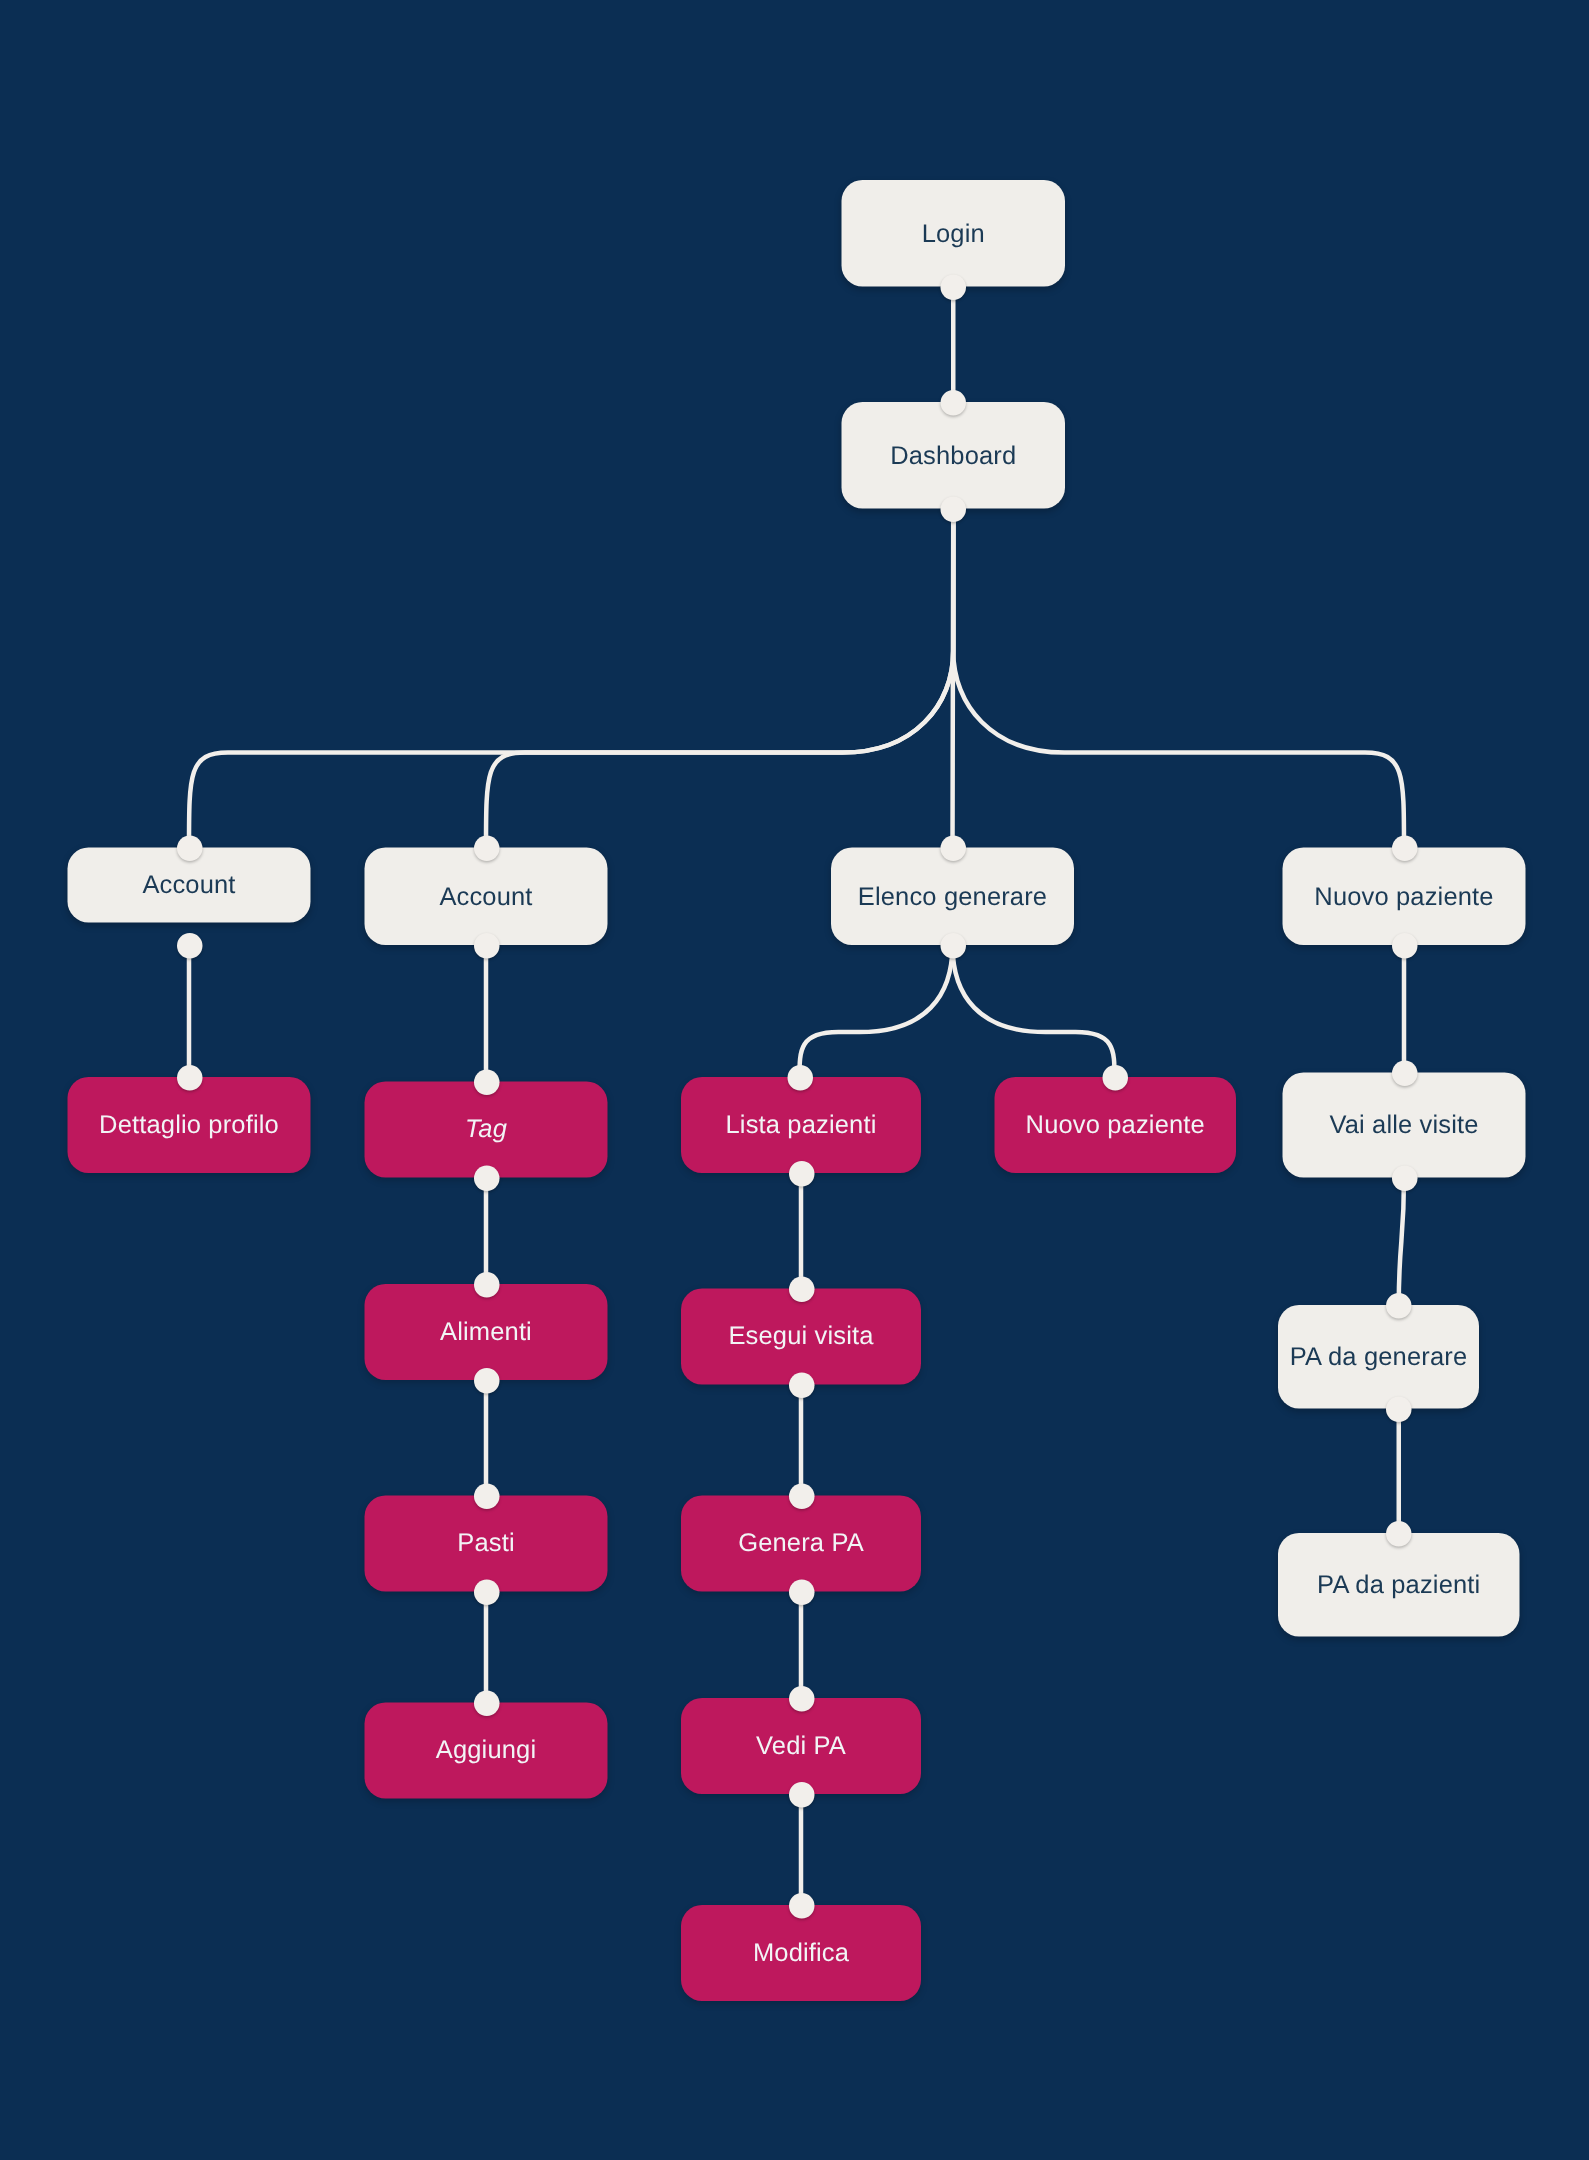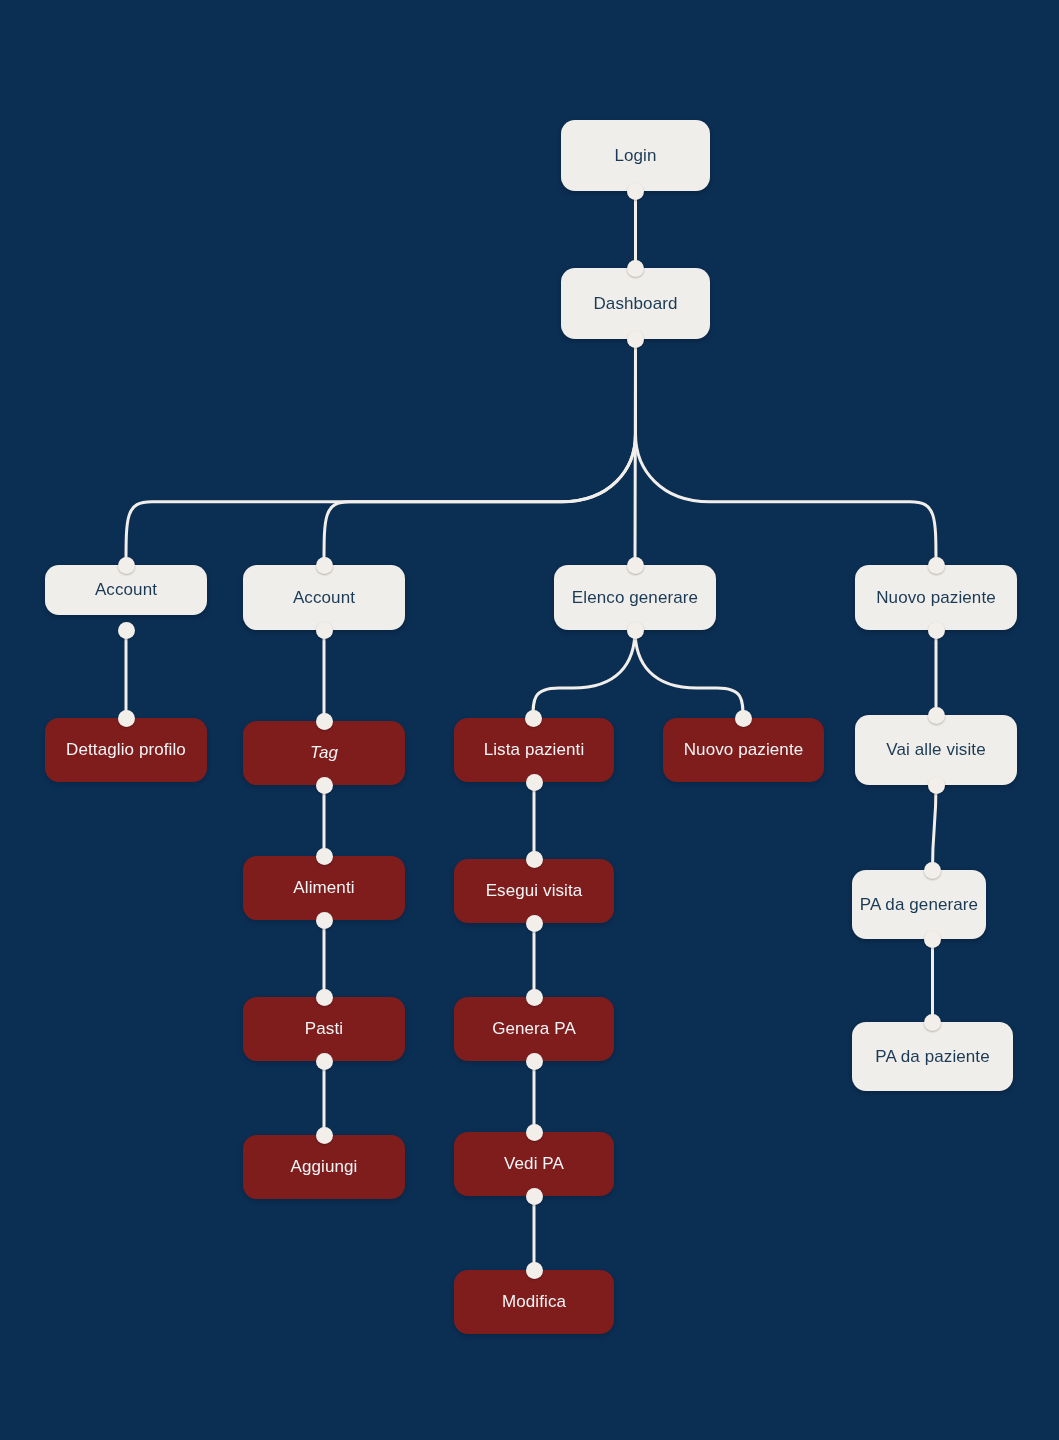--- a/index.html
+++ b/index.html
@@ -40,21 +40,21 @@
     white-space: nowrap;
     text-align: center;
     padding: 16px 10px;
   }
   .node.light {
     background: #f0eeea;
     color: #1b3a55;
     box-shadow: 0 2px 5px rgba(0,0,0,0.22);
   }
   .node.dark {
-    background: #7f1d1d;
+    background: #be185d;
     color: #f2f4f6;
     box-shadow: 0 2px 5px rgba(0,0,0,0.18);
   }
   .dot {
     position: absolute;
     width: 17px;
     height: 17px;
     border-radius: 50%;
     background: #f2efeb;
     box-shadow: 0 1px 2px rgba(0,0,0,0.25);
@@ -98,21 +98,21 @@
       <div class="node dark" style="left: 243px; top: 997px; width: 162px; height: 64px;">Pasti</div>
       <div class="node dark" style="left: 243px; top: 1135px; width: 162px; height: 64px;">Aggiungi</div>
       <div class="node dark" style="left: 454px; top: 718px; width: 160px; height: 64px;">Lista pazienti</div>
       <div class="node dark" style="left: 663px; top: 718px; width: 161px; height: 64px;">Nuovo paziente</div>
       <div class="node dark" style="left: 454px; top: 859px; width: 160px; height: 64px;">Esegui visita</div>
       <div class="node dark" style="left: 454px; top: 997px; width: 160px; height: 64px;">Genera PA</div>
       <div class="node dark" style="left: 454px; top: 1132px; width: 160px; height: 64px;">Vedi PA</div>
       <div class="node dark" style="left: 454px; top: 1270px; width: 160px; height: 64px;">Modifica</div>
       <div class="node light" style="left: 855px; top: 715px; width: 162px; height: 70px;">Vai alle visite</div>
       <div class="node light" style="left: 852px; top: 870px; width: 134px; height: 69px;">PA da generare</div>
-      <div class="node light" style="left: 852px; top: 1022px; width: 161px; height: 69px;">PA da paziente</div>
+      <div class="node light" style="left: 852px; top: 1022px; width: 161px; height: 69px;">PA da pazienti</div>
     </div>
   <div id="dots">
       <div class="dot" style="left: 627px; top: 182.5px;"></div>
       <div class="dot" style="left: 627px; top: 259.5px;"></div>
       <div class="dot" style="left: 627px; top: 330.5px;"></div>
       <div class="dot" style="left: 117.5px; top: 556.5px;"></div>
       <div class="dot" style="left: 315.5px; top: 556.5px;"></div>
       <div class="dot" style="left: 626.5px; top: 556.5px;"></div>
       <div class="dot" style="left: 927.5px; top: 556.5px;"></div>
       <div class="dot" style="left: 117.5px; top: 621.5px;"></div>

